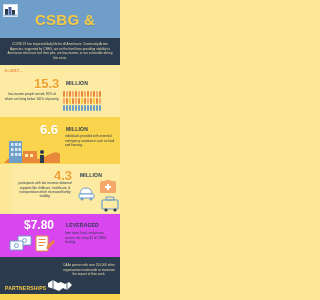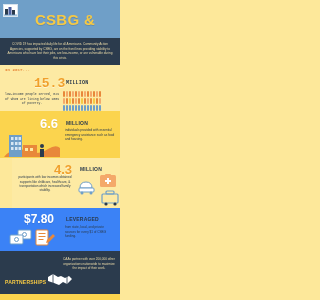--- a/index.html
+++ b/index.html
@@ -48,40 +48,40 @@
     text-align:center;
     padding:4px 7px 5px 7px;
     flex:0 0 auto;
     box-sizing:border-box;
   }
 
   
   .band{position:relative;box-sizing:border-box;overflow:hidden;}
   .band.light{background:#fdeaa3;}
   .band.mid{background:#fbd44e;}
-  .band.mid2{background:#3b82f6;}
+  .band.mid2{background:#d946ef;}
 
   .eyebrow{
     position:absolute;left:5px;top:3px;
     color:#e8883a;font-size:4.2px;font-weight:bold;
   }
   .bignum{
     color:#f0a02c;font-weight:bold;font-size:13px;line-height:13px;
     text-shadow:0 1px 0 rgba(255,255,255,.5);
   }
   .band.mid .bignum,.band.mid2 .bignum{color:#ffffff;text-shadow:0 1px 1px rgba(0,0,0,.10);}
   .unit{
     color:#2b3b4d;font-weight:bold;font-size:5px;letter-spacing:.2px;
   }
   .desc{
     color:#2b3b4d;font-size:3.1px;line-height:4.3px;
   }
 
   
-  .b1{height:46px;font-family:Liberation Mono, monospace;}
+  .b1{height:52px;}
   .b1 .num{position:absolute;left:34px;top:12px;}
   .b1 .unit{position:absolute;left:66px;top:15px;}
   .b1 .desc{position:absolute;left:4px;top:27px;width:56px;text-align:center;}
   .peoplegrid{
     position:absolute;left:63px;top:26px;width:52px;
     display:flex;flex-wrap:wrap;gap:1px;
   }
   .pgrow{display:flex;gap:1px;}
   .pico{width:2px;height:6px;border-radius:1px;}
 

